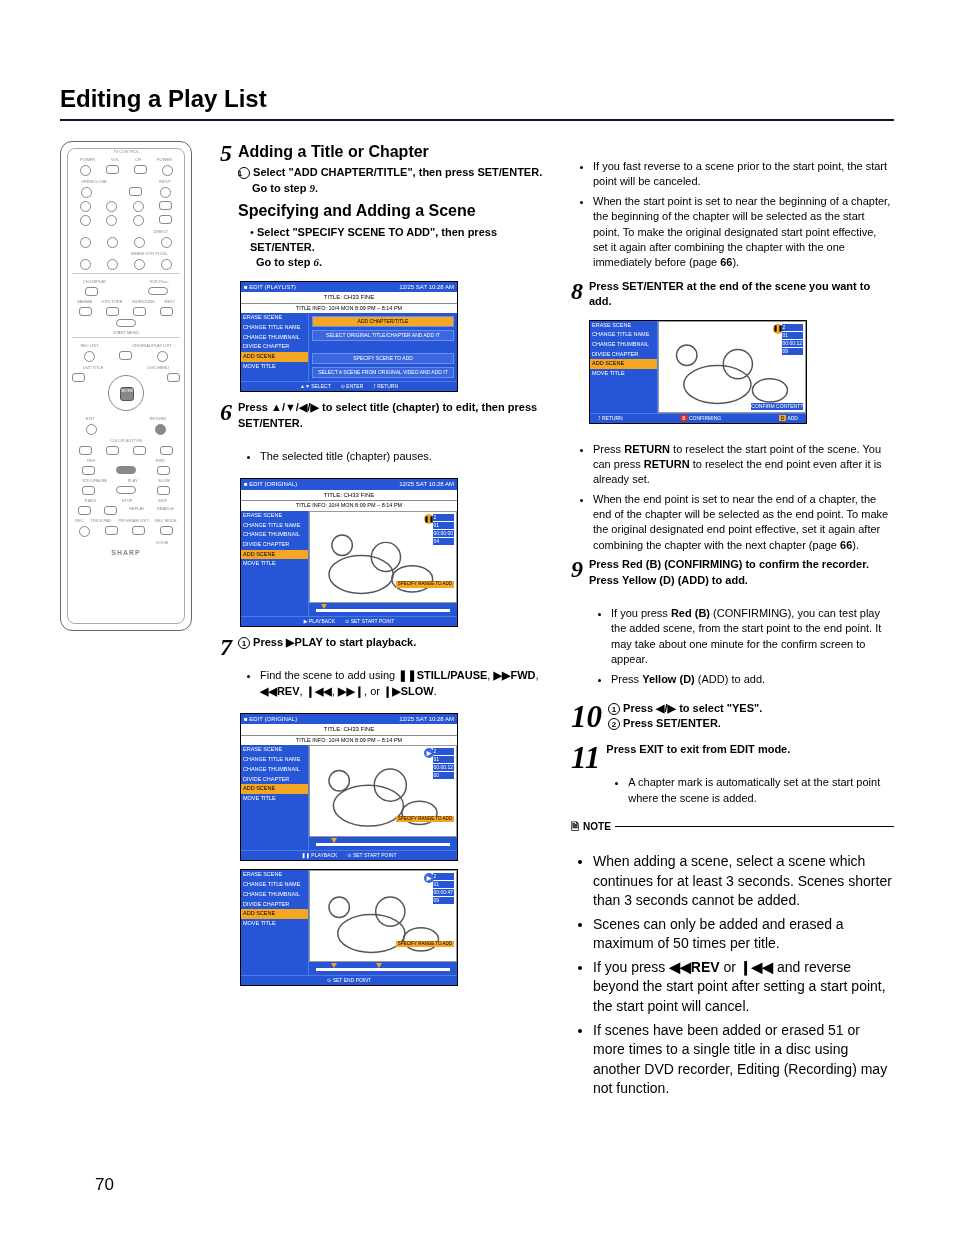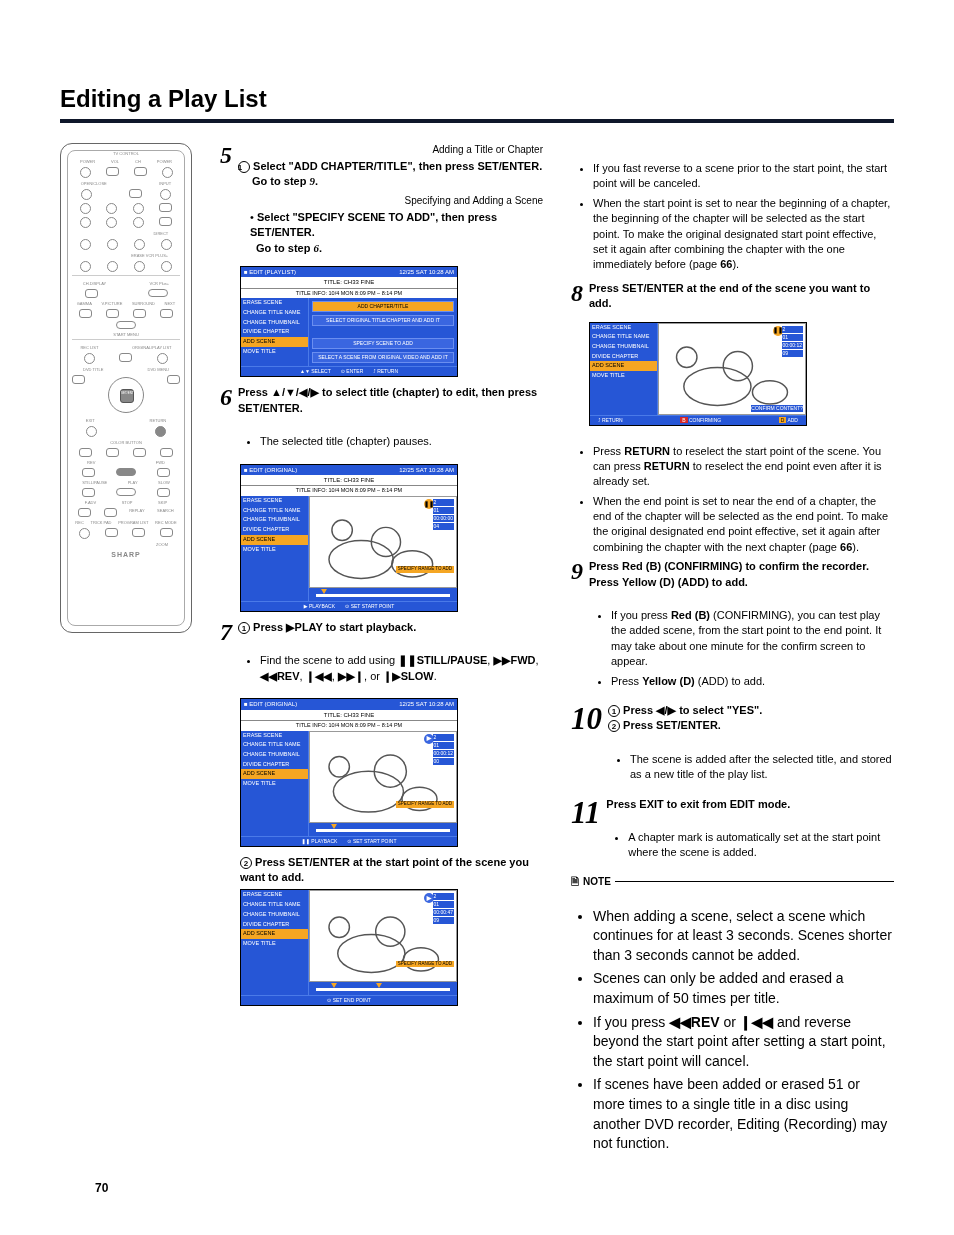--- a/index.html
+++ b/index.html
@@ -8,21 +8,21 @@
     background: #fff;
     color: #000;
     width: 954px;
     height: 1235px;
     padding: 85px 60px 40px 60px;
     position: relative;
   }
   .page-title {
     font-size: 24px;
     font-weight: bold;
-    border-bottom: 4px solid #0f172a;
+    border-bottom: 2px solid #0f172a;
     padding-bottom: 6px;
     margin-bottom: 20px;
   }
   .layout { display: flex; gap: 20px; }
   .remote-col { width: 140px; flex-shrink: 0; }
   .remote {
     width: 132px; height: 490px;
     border: 1px solid #666; border-radius: 12px;
     padding: 6px; position: relative;
     font-size: 4px; color: #555;
@@ -36,21 +36,21 @@
   .col { flex: 1; font-size: 11px; line-height: 1.4; }
   .step-num {
     font-family: Georgia, 'Times New Roman', serif;
     font-style: italic; font-weight: bold;
     font-size: 24px; float: left;
     margin-right: 6px; line-height: 1;
   }
   .step-num.wide { font-size: 31px; font-style: italic; }
   .step { margin-bottom: 10px; clear: both; }
   .step .body { overflow: hidden; }
-  .heading { font-family: Arial; font-weight: 400; font-size: 10px; margin-bottom: 2px; text-align: right; }
+  .heading { font-family: Arial; font-weight: 700; font-size: 16px; margin-bottom: 2px; }
   .sub-bold { font-weight: bold; }
   .bold { font-weight: 900; }
   .circ { display:inline-block; width:12px; height:12px; border:1px solid #000; border-radius:50%; font-size:8px; line-height:11px; text-align:center; font-weight:bold; vertical-align:middle; }
   ul.bullets { list-style: disc; padding-left: 22px; margin-top: 18px; }
   ul.bullets li { margin-bottom: 4px; }
   .menu-shot {
     width: 218px; margin: 4px 0 8px 20px;
     font-size: 6px; color: #fff;
     border: 1px solid #000;
   }
@@ -118,21 +118,21 @@
     top:-2px;
   }
   .menu-shot .bottom {
     background:#2656d6; display:flex; justify-content:center; gap:10px;
     padding:1px 3px; font-size:5px; border-top:1px solid #4a7ae8;
   }
   .menu-shot.compact .main { min-height:70px; }
   .note-block { margin-top:10px; font-size:10px; }
   .note-label { display:flex; align-items:center; gap:4px; font-weight:bold; font-size:10px; }
   .note-label .line { flex:1; height:1px; background:#000; }
-  .page-num { position:absolute; bottom:40px; left:95px; font-weight:bold; font-size:12px; }
+  .page-num { position:absolute; bottom:40px; left:95px; font-weight:normal; font-size:17px; }
   .ginstr { padding-left: 8px; text-indent: -8px; }
   .arrow { font-family: Arial; }
   .right-confirm {
     position:absolute; bottom:2px; right:2px; font-size:5px;
     background:#2656d6; color:#fff;
   }
   .bottom2 {
     background:#2656d6; display:flex; justify-content:space-between;
     padding:1px 8px; font-size:5px; border-top:1px solid #4a7ae8;
     color:#fff;
@@ -493,21 +493,20 @@
                 <div class="marker" style="left:15%"></div>
               </div>
           </div>
         </div>
         <div class="bottom">
             <span>❚❚ <span>PLAYBACK</span></span>
             <span>⊙ <span>SET START POINT</span></span>
           </div>
       </div>
 
-      <div style="padding-left:20px"><span class="circ">2</span> <span class="sub-bold"><span>Press </span><span class="bold">SET/ENTER</span><span> at the start point of the scene you want to add.</span></span></div>
 
       <div class="menu-shot compact" style="margin-left:20px">
         <div class="main">
           <div class="menu-list">
             <div>ERASE SCENE</div>
               <div>CHANGE TITLE NAME</div>
               <div>CHANGE THUMBNAIL</div>
               <div>DIVIDE CHAPTER</div>
               <div class="hl">ADD SCENE</div>
               <div>MOVE TITLE</div>
@@ -608,23 +607,20 @@
             <li><span>Press </span><span class="sub-bold">Yellow (D)</span><span> (ADD) to add.</span></li>
           </ul>
         </div>
       </div>
 
       <div class="step">
         <span class="step-num wide">10</span>
         <div class="body">
           <div><span class="circ">1</span> <span class="sub-bold"><span>Press </span><span class="arrow">◀/▶</span><span> to select "YES".</span></span></div>
           <div><span class="circ">2</span> <span class="sub-bold"><span>Press </span><span class="bold">SET/ENTER</span><span>.</span></span></div>
-          <ul class="bullets">
-              <li>The scene is added after the selected title, and stored as a new title of the play list.</li>
-            </ul>
         </div>
       </div>
 
       <div class="step">
         <span class="step-num wide">11</span>
         <div class="body">
           <div class="sub-bold"><span>Press </span><span class="bold">EXIT</span><span> to exit from EDIT mode.</span></div>
           <ul class="bullets">
               <li>A chapter mark is automatically set at the start point where the scene is added.</li>
             </ul>

